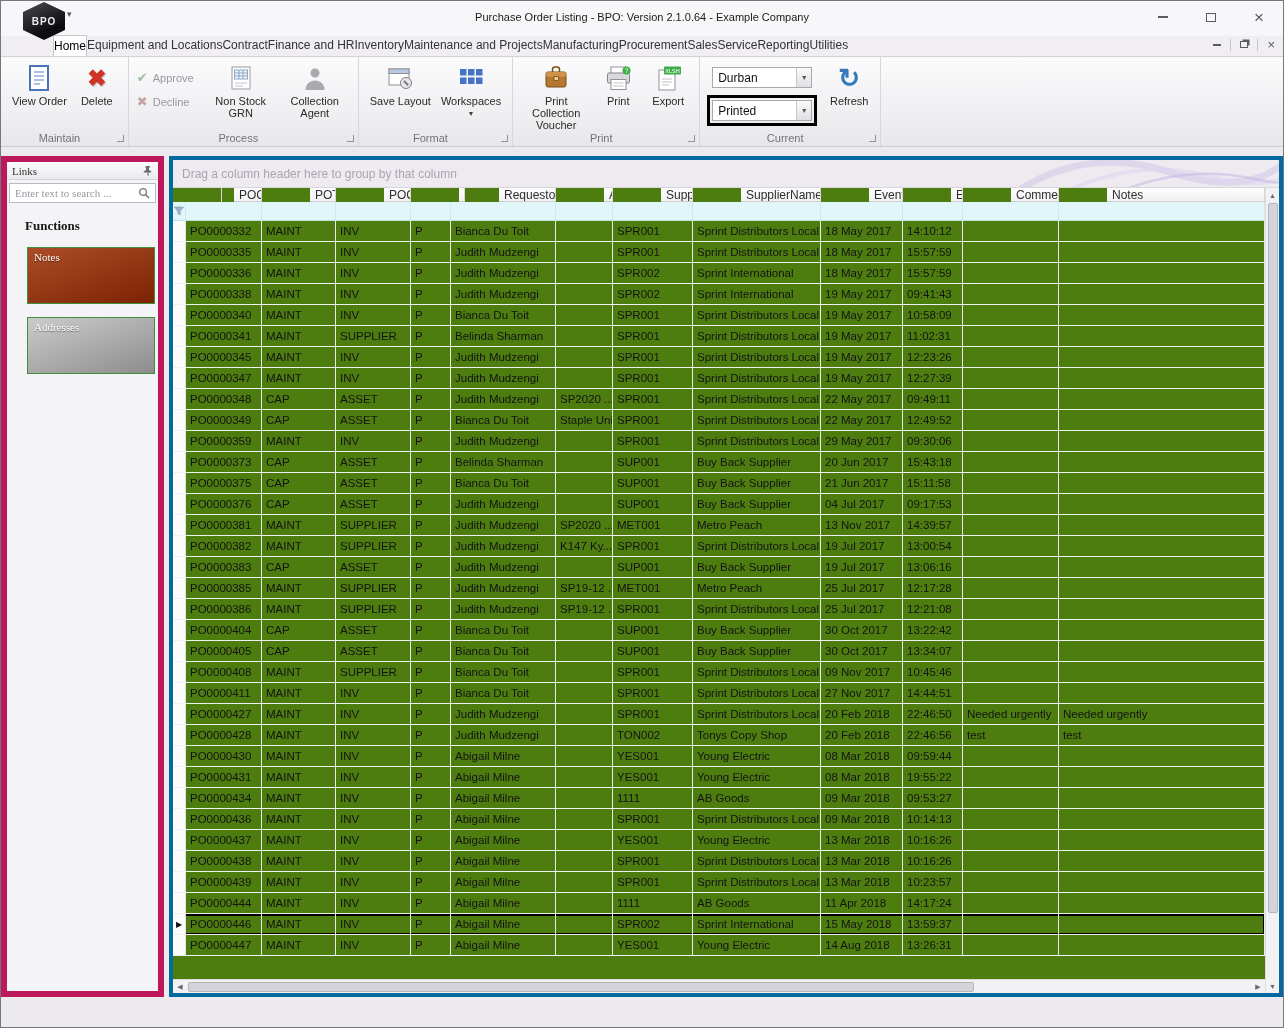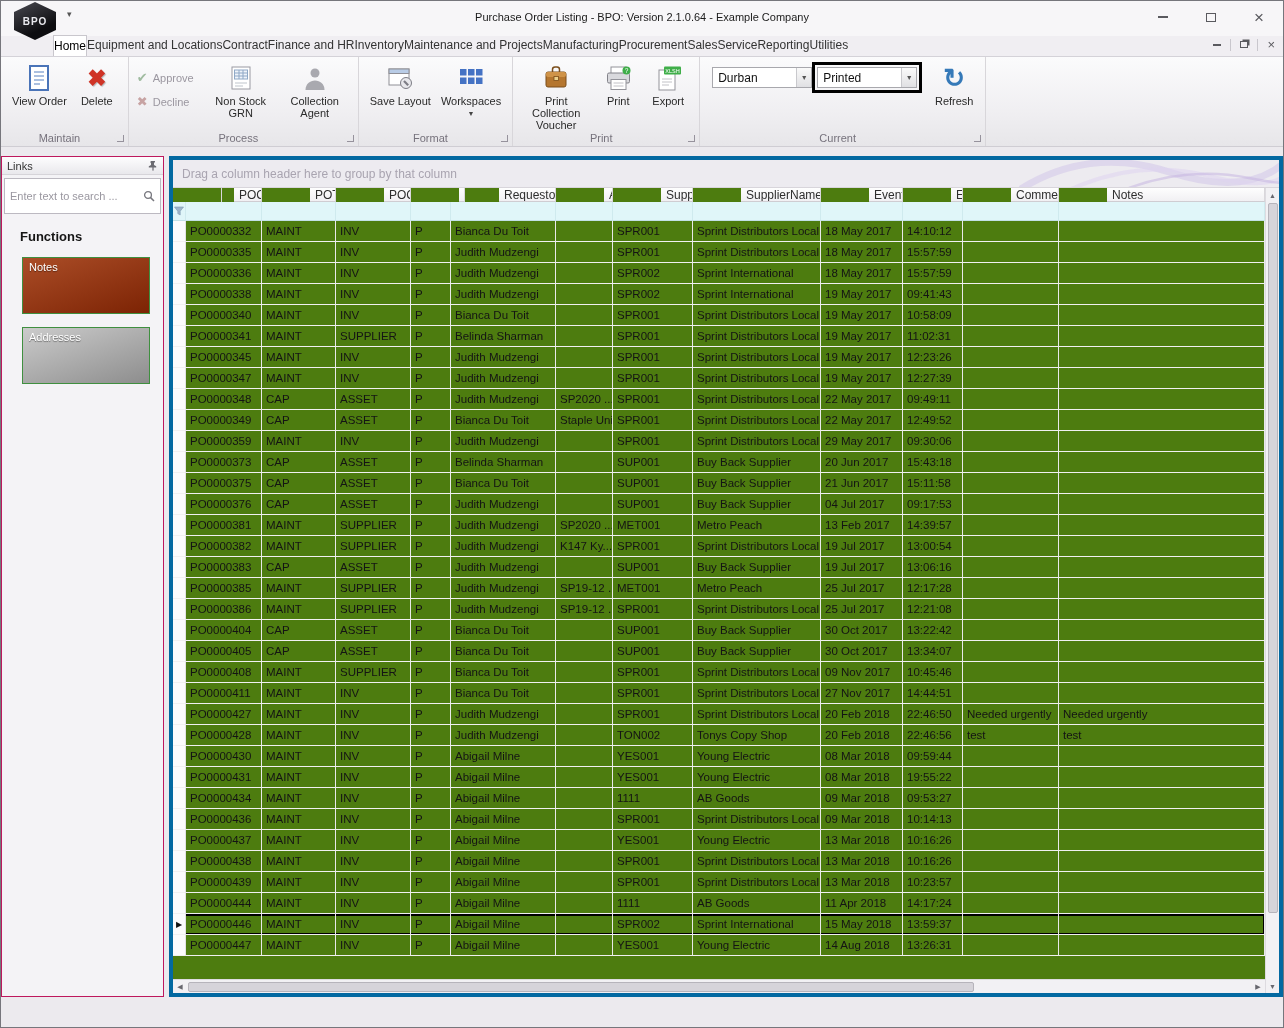--- a/index.html
+++ b/index.html
@@ -1,21 +1,21 @@
 <!DOCTYPE html>
 <html><head>
 <meta charset="utf-8">
 <style>
   * { margin:0; padding:0; box-sizing:border-box; }
   html,body { width:1284px; height:1028px; font-family:"Liberation Sans", sans-serif; background:#fff; }
   .window { position:relative; width:1284px; height:1028px; background:#eceaee; border:1px solid #76767c; overflow:hidden; }
 
   
   .titlebar { position:absolute; top:0; left:0; right:0; height:35px; background:#f7f6f8; }
-  .logo { position:absolute; left:13px; top:1px; width:42px; height:38px; z-index:6;
+  .logo { position:absolute; left:22px; top:1px; width:42px; height:38px; z-index:6;
           background:linear-gradient(155deg,#4a4a52,#0d0d10 70%);
           clip-path:polygon(50% 0,100% 26%,100% 74%,50% 100%,0 74%,0 26%);
           display:flex; align-items:center; justify-content:center;
           color:#e9e9ee; font-weight:bold; font-size:10px; letter-spacing:1px;text-align:right; }
   .qat-arrow { position:absolute; left:66px; top:8px; font-size:9px; color:#555; }
   .title { position:absolute; left:50%; top:10px; transform:translateX(-50%); font-size:11px; color:#1b1b1b; white-space:nowrap; }
   .win-btns { position:absolute; right:14px; top:5px; display:flex; gap:28px; align-items:center; }
   .wbtn { width:20px; height:22px; display:flex; align-items:center; justify-content:center; color:#5a5a5f; cursor:default; }
   .glyph-min { width:10px; height:2px; background:#5a5a5f; }
   .glyph-max { width:10px; height:9px; border:1.5px solid #5a5a5f; }
@@ -40,31 +40,31 @@
   .bigbtn { min-width:46px; max-width:72px; display:flex; flex-direction:column; align-items:center; padding:4px 3px 0 3px; gap:3px; }
   .blabel { font-size:11px; color:#2a2a2a; text-align:center; line-height:12px; max-width:64px; }
   .icon { width:28px; height:28px; display:flex; align-items:center; justify-content:center; }
   .delete-x { color:#cf3326; font-size:23px; font-weight:bold; text-shadow:1px 1px 1px rgba(0,0,0,.25); }
   .refresh-glyph { color:#3579b8; font-size:26px; font-weight:bold; }
   .smallcol { display:flex; flex-direction:column; gap:9px; padding-top:10px; margin-right:8px; }
   .smallbtn { display:flex; align-items:center; gap:5px; font-size:11px; color:#9b97a0; white-space:nowrap; }
   .check-dis { color:#9fbb9f; font-size:13px; }
   .cross-dis { color:#c7a3a3; font-size:13px; }
   .drop-arrow { font-size:7px; color:#444; }
-  .currentcol { display:flex; flex-direction:row; gap:5px; padding:7px 10px 0 4px; }
+  .currentcol { display:flex; flex-direction:column; gap:12px; padding:7px 10px 0 4px; }
   .combo { width:100px; height:21px; background:#fff; border:1px solid #a8a8ad; display:flex; align-items:center; font-size:12px; color:#111; }
   .combo-val { padding-left:5px; flex:1; overflow:hidden; white-space:nowrap; }
   .combo-btn { width:15px; align-self:stretch; display:flex; align-items:center; justify-content:center; font-size:7px; color:#555; background:linear-gradient(#fafafa,#e0e0e3); border-left:1px solid #c9c9cd; }
   .combo.highlighted { outline:3px solid #000; outline-offset:2px; }
 
   
-  .sidebar { position:absolute; left:0; top:155px; width:163px; bottom:30px; background:#f4f3f6; border:1px solid #be185d; }
+  .sidebar { position:absolute; left:0; top:155px; width:163px; bottom:30px; background:#f4f3f6; border:6px solid #be185d;font-family:Liberation Serif, serif; }
   .sidebar-header { height:18px; background:linear-gradient(#fdfdfe,#e9e8ec); border-bottom:1px solid #d6d4d9; display:flex; align-items:center; padding:0 5px; font-size:11px; color:#333; }
   .pin-icon { margin-left:auto; display:flex; }
-  .searchbox { margin:3px 2px 0 2px; height:36px; background:#fff; border:1px solid #bcb9c1; display:flex; align-items:center; font-size:11px; color:#9a97a0; padding:0 5px; }
+  .searchbox { margin:3px 2px 0 2px; height:20px; background:#fff; border:1px solid #bcb9c1; display:flex; align-items:center; font-size:11px; color:#9a97a0; padding:0 5px; }
   .searchbox .mag { margin-left:auto; display:flex; }
   .functions-title { font-size:13px; font-weight:bold; color:#161616; margin:15px 0 0 18px; }
   .funcbox { width:128px; height:57px; margin:13px 0 0 20px; border:1px solid; color:#fff; font-size:11px; padding:3px 6px; text-shadow:0 1px 1px rgba(0,0,0,.45); cursor:default; }
 
   
   .gridpanel { position:absolute; left:168px; top:155px; right:0; bottom:30px; background:#4d7c0f; border:4px solid #0369a1; }
   .groupbar { height:28px; background:#edebf0; border-bottom:1px solid #d8d5db; display:flex; align-items:center; padding-left:9px; font-size:12px; color:#a9a4b0; position:relative; overflow:hidden; }
   .swirl { position:absolute; right:0; top:0; height:28px; }
   .grid-cols { display:grid; grid-template-columns:13px 76px 74px 75px 40px 105px 57px 80px 128px 82px 60px 96px minmax(0,1fr); margin-right:14px; }
   .hcell { height:14px; background:linear-gradient(#fefefe,#f1f0f3); border-right:1px solid #d9d7db; border-bottom:1px solid #cfcdd2;
@@ -599,21 +599,21 @@
         <div class="grid-cols drow">
           <div class="dcell ind"></div>
           <div class="dcell">PO0000381</div>
           <div class="dcell">MAINT</div>
           <div class="dcell">SUPPLIER</div>
           <div class="dcell">P</div>
           <div class="dcell">Judith Mudzengi</div>
           <div class="dcell">SP2020 ...</div>
           <div class="dcell">MET001</div>
           <div class="dcell">Metro Peach</div>
-          <div class="dcell">13 Feb 2017</div>
+          <div class="dcell">13 Nov 2017</div>
           <div class="dcell">14:39:57</div>
           <div class="dcell"></div>
           <div class="dcell"></div>
         </div>
         <div class="grid-cols drow">
           <div class="dcell ind"></div>
           <div class="dcell">PO0000382</div>
           <div class="dcell">MAINT</div>
           <div class="dcell">SUPPLIER</div>
           <div class="dcell">P</div>

